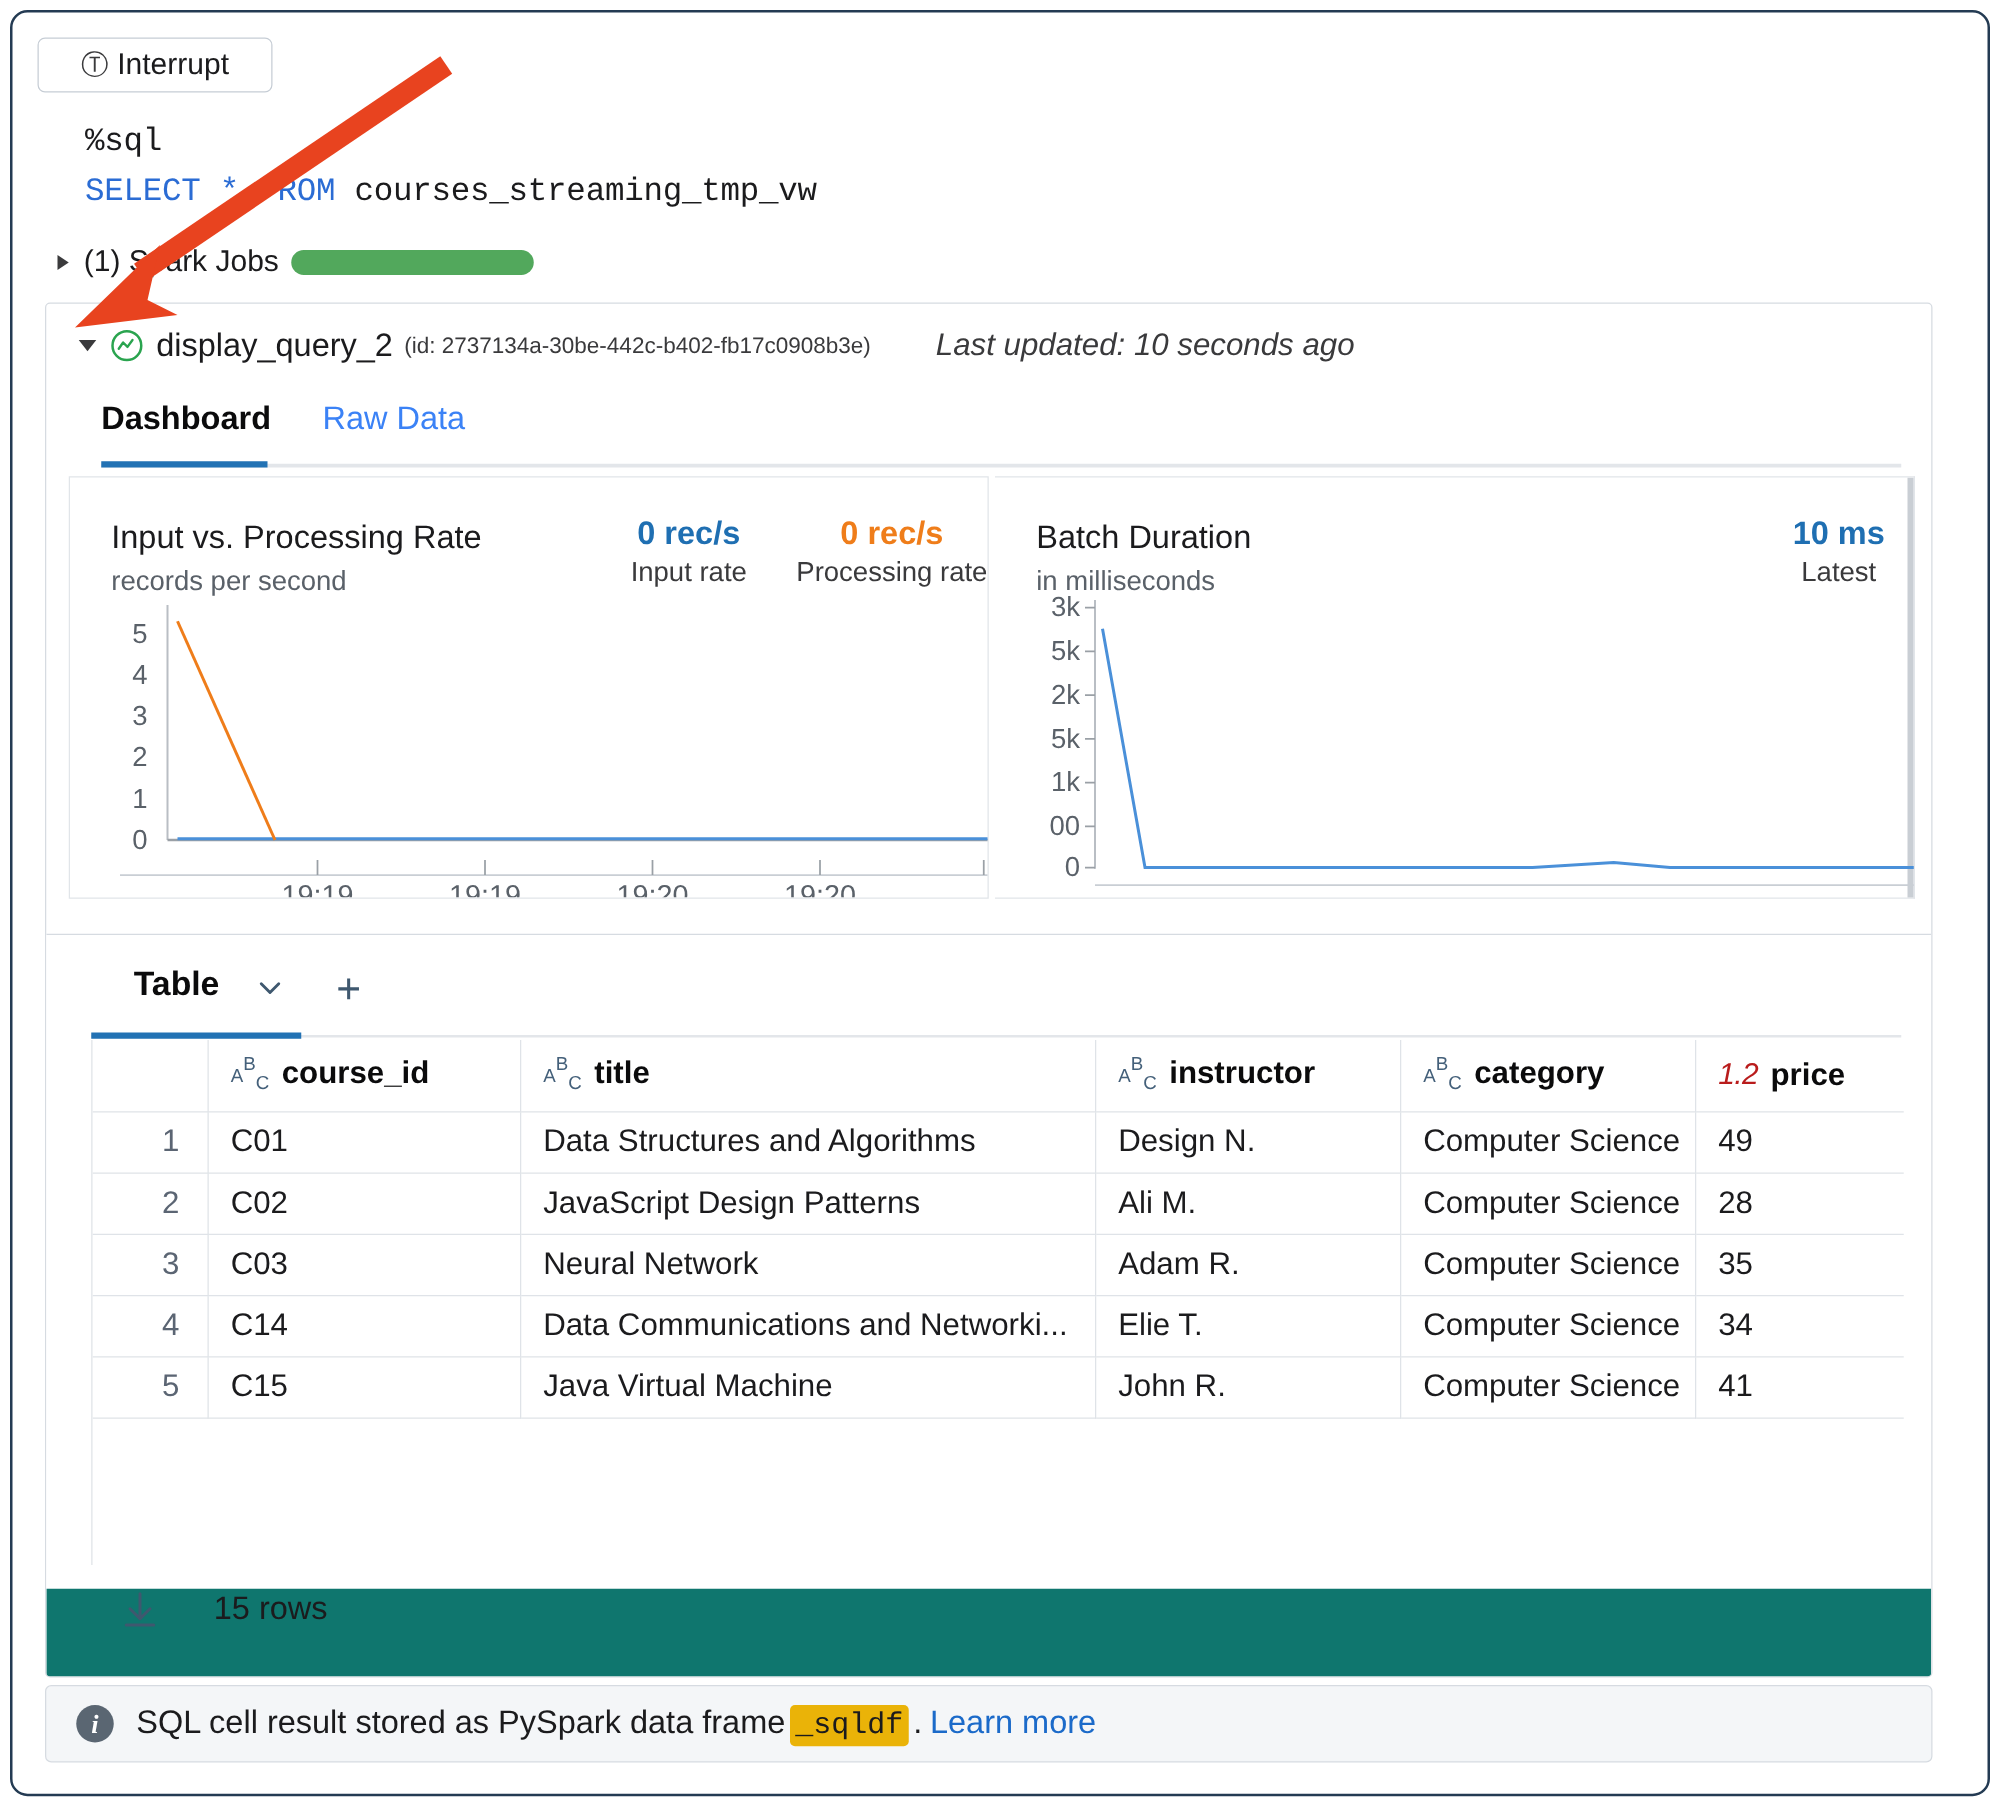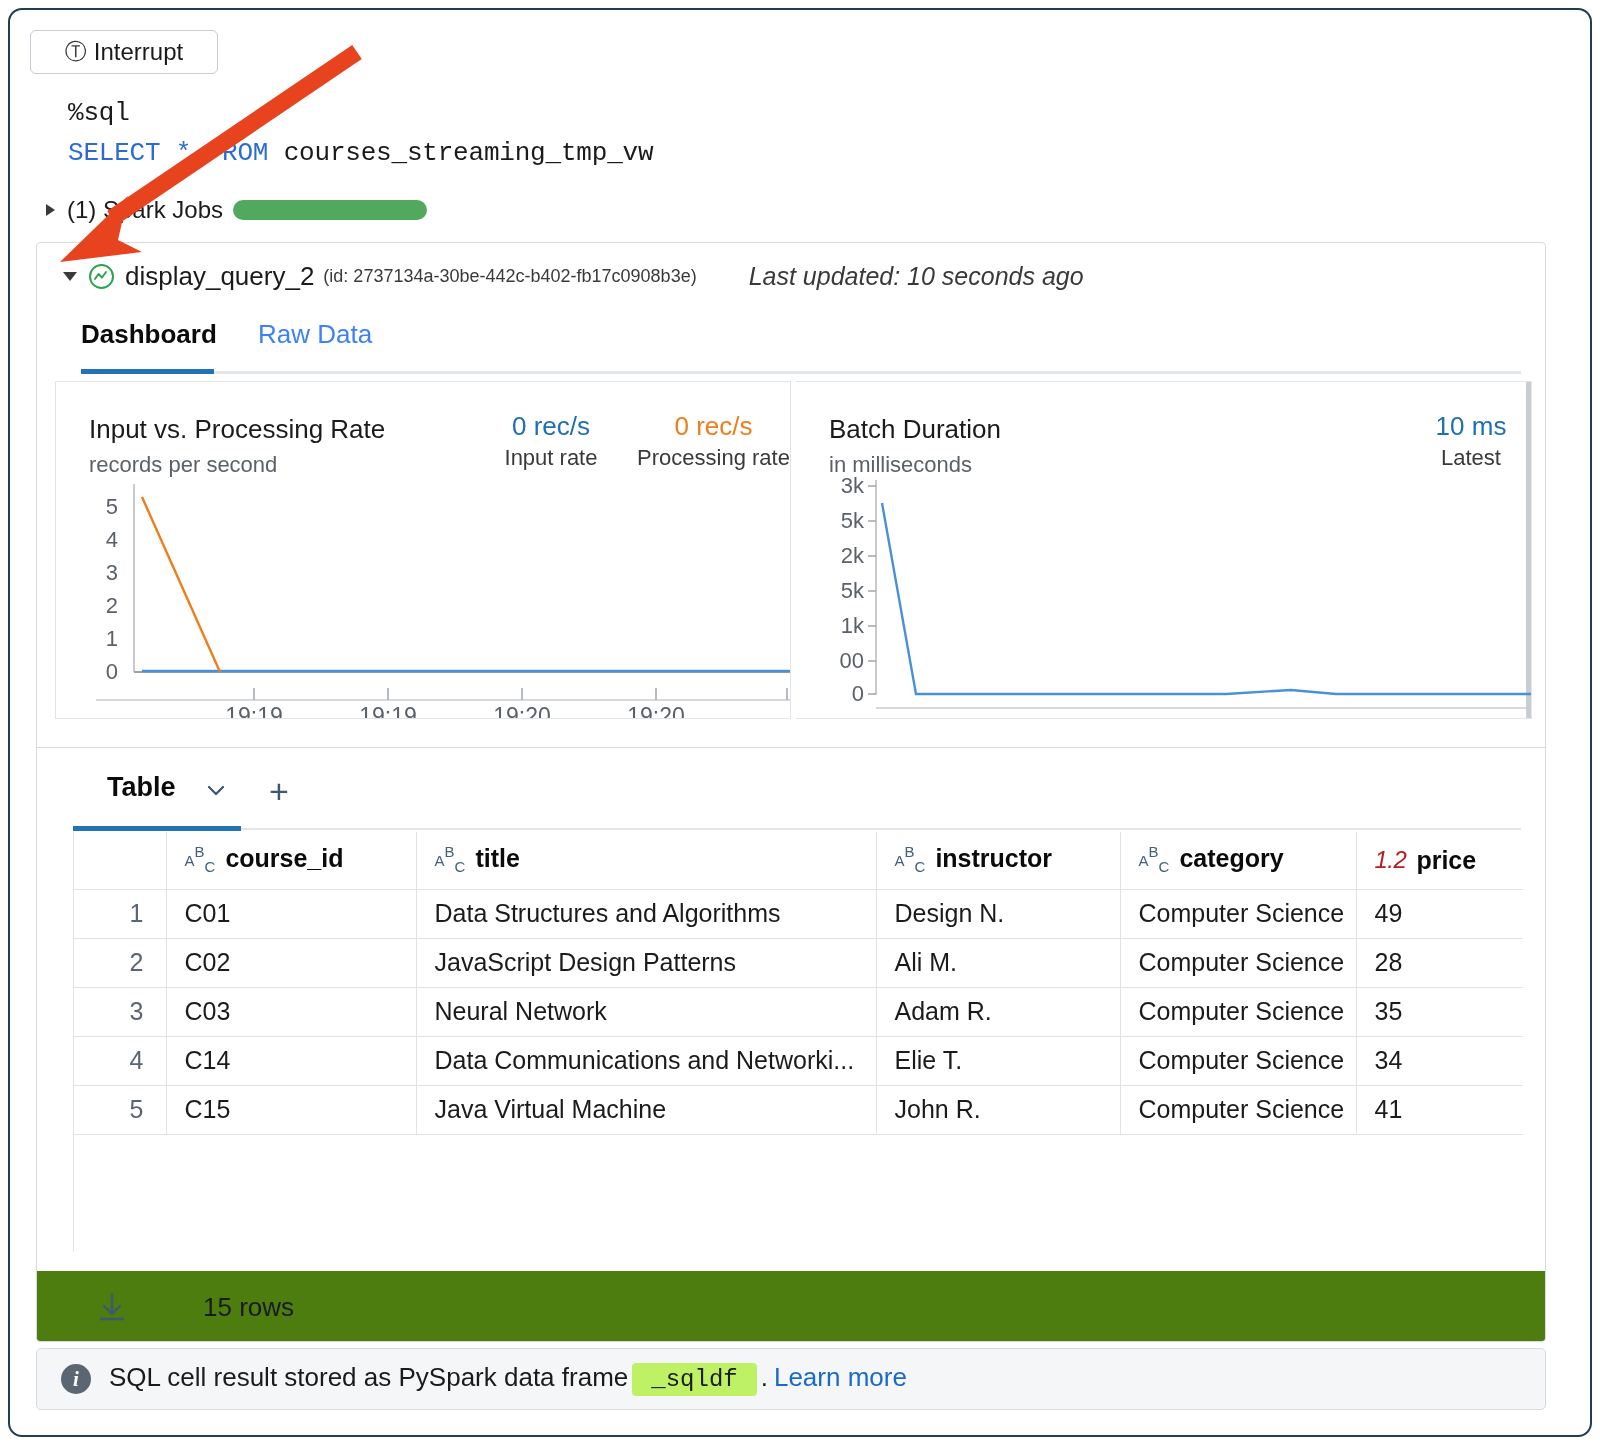--- a/index.html
+++ b/index.html
@@ -151,21 +151,21 @@
     font-size:26px; color:#1b1b1d;
   }
   .card-sub {
     position:absolute; left:33px; top:70px;
     font-size:22px; color:#5a6169;
   }
   .stat-block {
     position:absolute; top:28px;
     text-align:center;
   }
-  .stat-val { font-size:26px; font-weight:normal; line-height:1.25; }
+  .stat-val { font-size:26px; font-weight:bold; line-height:1.25; }
   .stat-lbl { font-size:22px; color:#3a3a3c; line-height:1.35; }
   .blue   { color:#1f6fb2; }
   .orange { color:#ef7d1a; }
 
   
   #stat-input-rate { left:420px; width:150px; }
   #stat-proc-rate  { left:570px; width:175px; }
   
   #stat-avg-ms  { left:465px; width:160px; }
   #stat-latest-ms { left:625px; width:100px; }
@@ -253,22 +253,22 @@
     position:relative; top:-1px;
   }
   .type-icon .a { font-size:15px; }
   .type-icon .b { font-size:15px; vertical-align:super; }
   .type-icon .c { font-size:15px; vertical-align:sub; }
   .type-icon.num12 { font-size:24px; color:#b91c1c; letter-spacing:-0.5px;font-style:italic; }
 
   
   #grid-footer {
     position:absolute; left:0; bottom:0; width:100%; height:72px;
-    background:#4d7c0f;
-    display:flex; align-items:center;gap:32px;
+    background:#0f766e;
+    display:flex; 
   }
   #download-icon {
     margin-left:58px; width:34px; height:34px; cursor:pointer;
   }
   #rows-count {
     margin-left:42px; font-size:26px; color:#1b1b1d;
   }
 
   
   #info-banner {
@@ -284,23 +284,23 @@
     width:30px;height:30px;border-radius:50%;
     background:#5a6672; color:#fff;
     display:flex;align-items:center;justify-content:center;
     font-size:21px; font-weight:bold; font-style:italic;
     flex:0 0 auto; margin-right:18px;
     font-family:"Liberation Serif", serif;
   }
   #info-text { font-size:26px; color:#1b1b1d; }
   #sqldf-chip {
     display:inline-block;
-    background:#bef264; border-radius:4px;
+    background:#eab308; border-radius:4px;
     font-family:"Liberation Mono", monospace;
-    font-size:24px; padding:3px 19px; margin:0 4px;
+    font-size:24px; padding:3px 4px; margin:0 4px;
   }
   #learn-more { color:#1b6ac9; cursor:pointer; margin-left:6px; }
 
   
   #annot-arrow {
     position:absolute; left:0; top:0;
     width:1600px; height:1445px;
     pointer-events:none;
   }
 </style>

